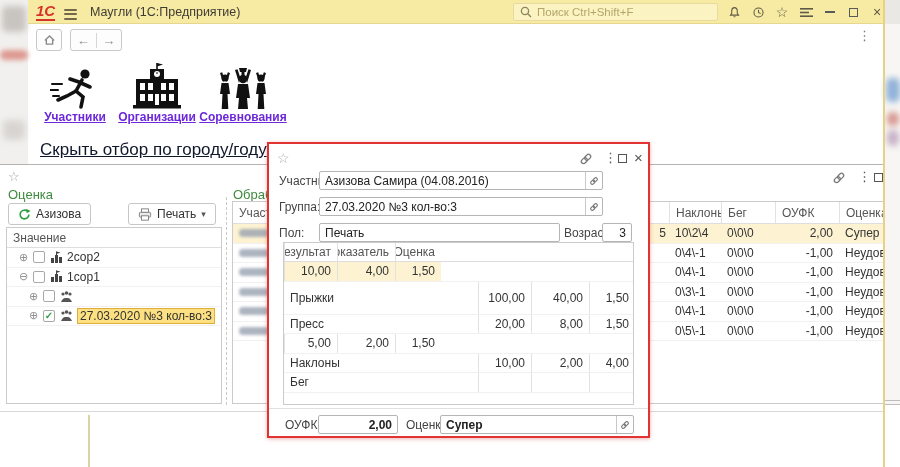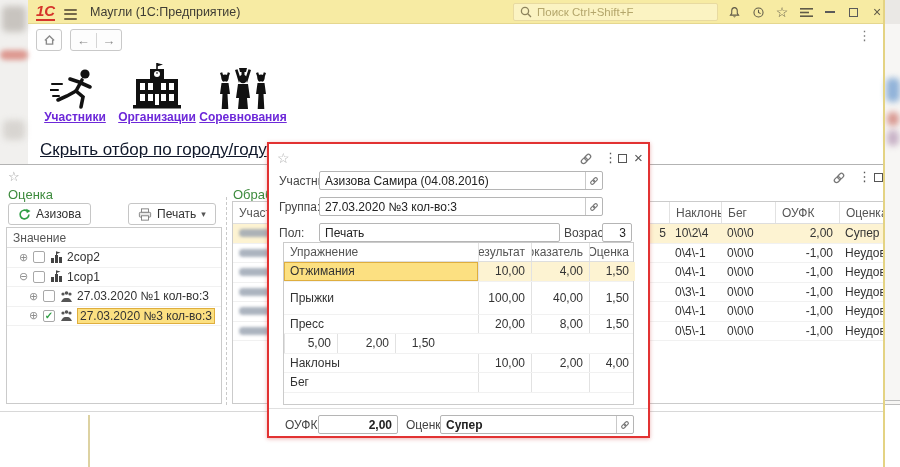--- a/index.html
+++ b/index.html
@@ -262,21 +262,20 @@
       </div>
       <div class="gr" style="height:19.5px;padding-left:20px">
         <span class="exp">⊕</span>
         <span class="cb"></span>
         <svg class="treeicon" width="13" height="13" viewBox="0 0 13 13" fill="#555">
             <circle cx="3" cy="4" r="1.6"></circle>
             <circle cx="6.5" cy="3" r="1.8"></circle>
             <circle cx="10" cy="4" r="1.6"></circle>
             <path d="M1 12q2-4 4-4h3q2 0 4 4z"></path>
           </svg>
-        <span class="tlabel">27.03.2020 №1 кол-во:3</span>
       </div>
       <div class="gr" style="height:19.5px;padding-left:20px">
         <span class="exp">⊕</span>
         <span class="cb">
             <span>✓</span>
           </span>
         <svg class="treeicon" width="13" height="13" viewBox="0 0 13 13" fill="#555">
             <circle cx="3" cy="4" r="1.6"></circle>
             <circle cx="6.5" cy="3" r="1.8"></circle>
             <circle cx="10" cy="4" r="1.6"></circle>
@@ -410,27 +409,25 @@
     <div class="field" style="left:50px;top:79px;width:241px">
       <span class="val">Печать</span>
     </div>
     <div class="lbl" style="left:295px;top:82px">Возраст:</div>
     <div class="field" style="left:333px;top:79px;width:30px">
       <span class="val num" style="justify-content:flex-end">3</span>
     </div>
 
     <div class="grid" style="left:14px;top:98px;width:351px;height:163px">
       <div class="gh" style="height:19px">
-        <div class="cell" style="width:194px">Упражнение</div>
         <div class="cell colb num" style="width:53px">Результат</div>
         <div class="cell colb num" style="width:58px">Показатель</div>
         <div class="cell colb num" style="width:46px">Оценка</div>
       </div>
       <div class="gr" style="height:19.5px">
-        <div class="cell" style="width:194px;background:#fce081;box-shadow:inset 0 0 0 1px #dfae3e">Отжимания</div>
         <div class="cell colb num hl-soft" style="width:53px">10,00</div>
         <div class="cell colb num hl-soft" style="width:58px">4,00</div>
         <div class="cell colb num hl-soft" style="width:46px">1,50</div>
       </div>
       <div class="gr" style="height:33px">
         <div class="cell" style="width:194px">Прыжки</div>
         <div class="cell colb num" style="width:53px">100,00</div>
         <div class="cell colb num" style="width:58px">40,00</div>
         <div class="cell colb num" style="width:46px">1,50</div>
       </div>

